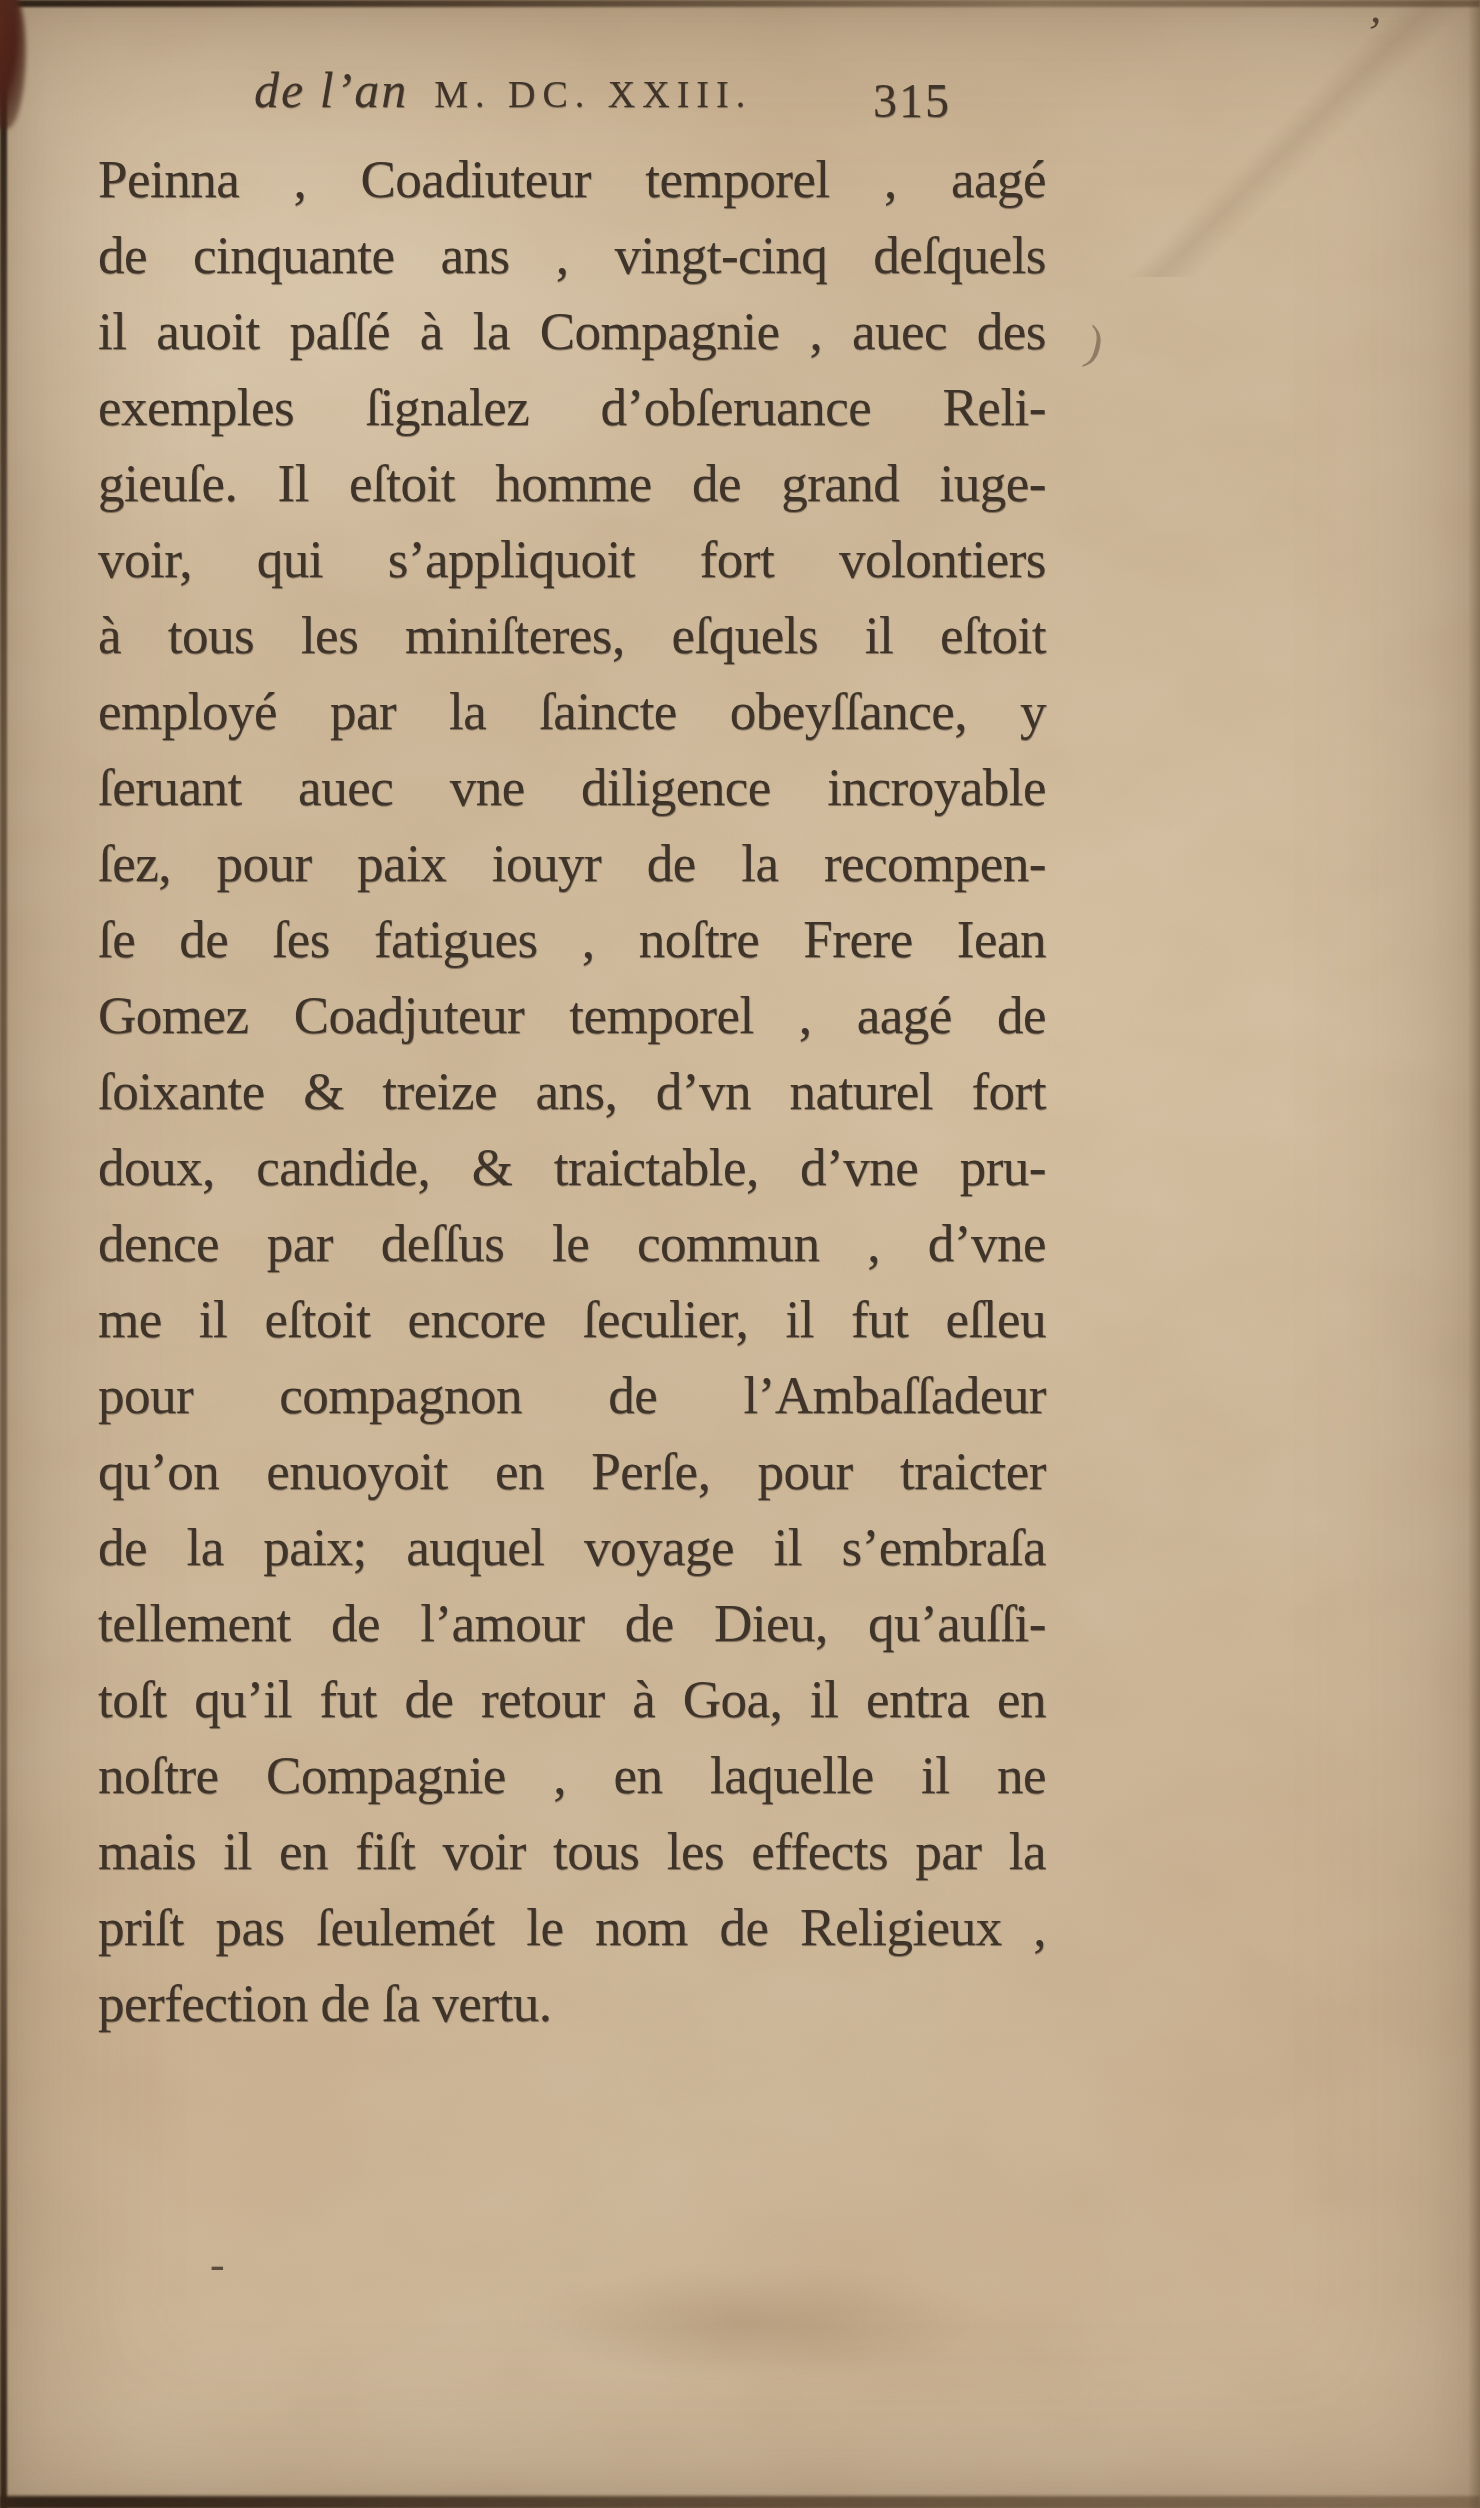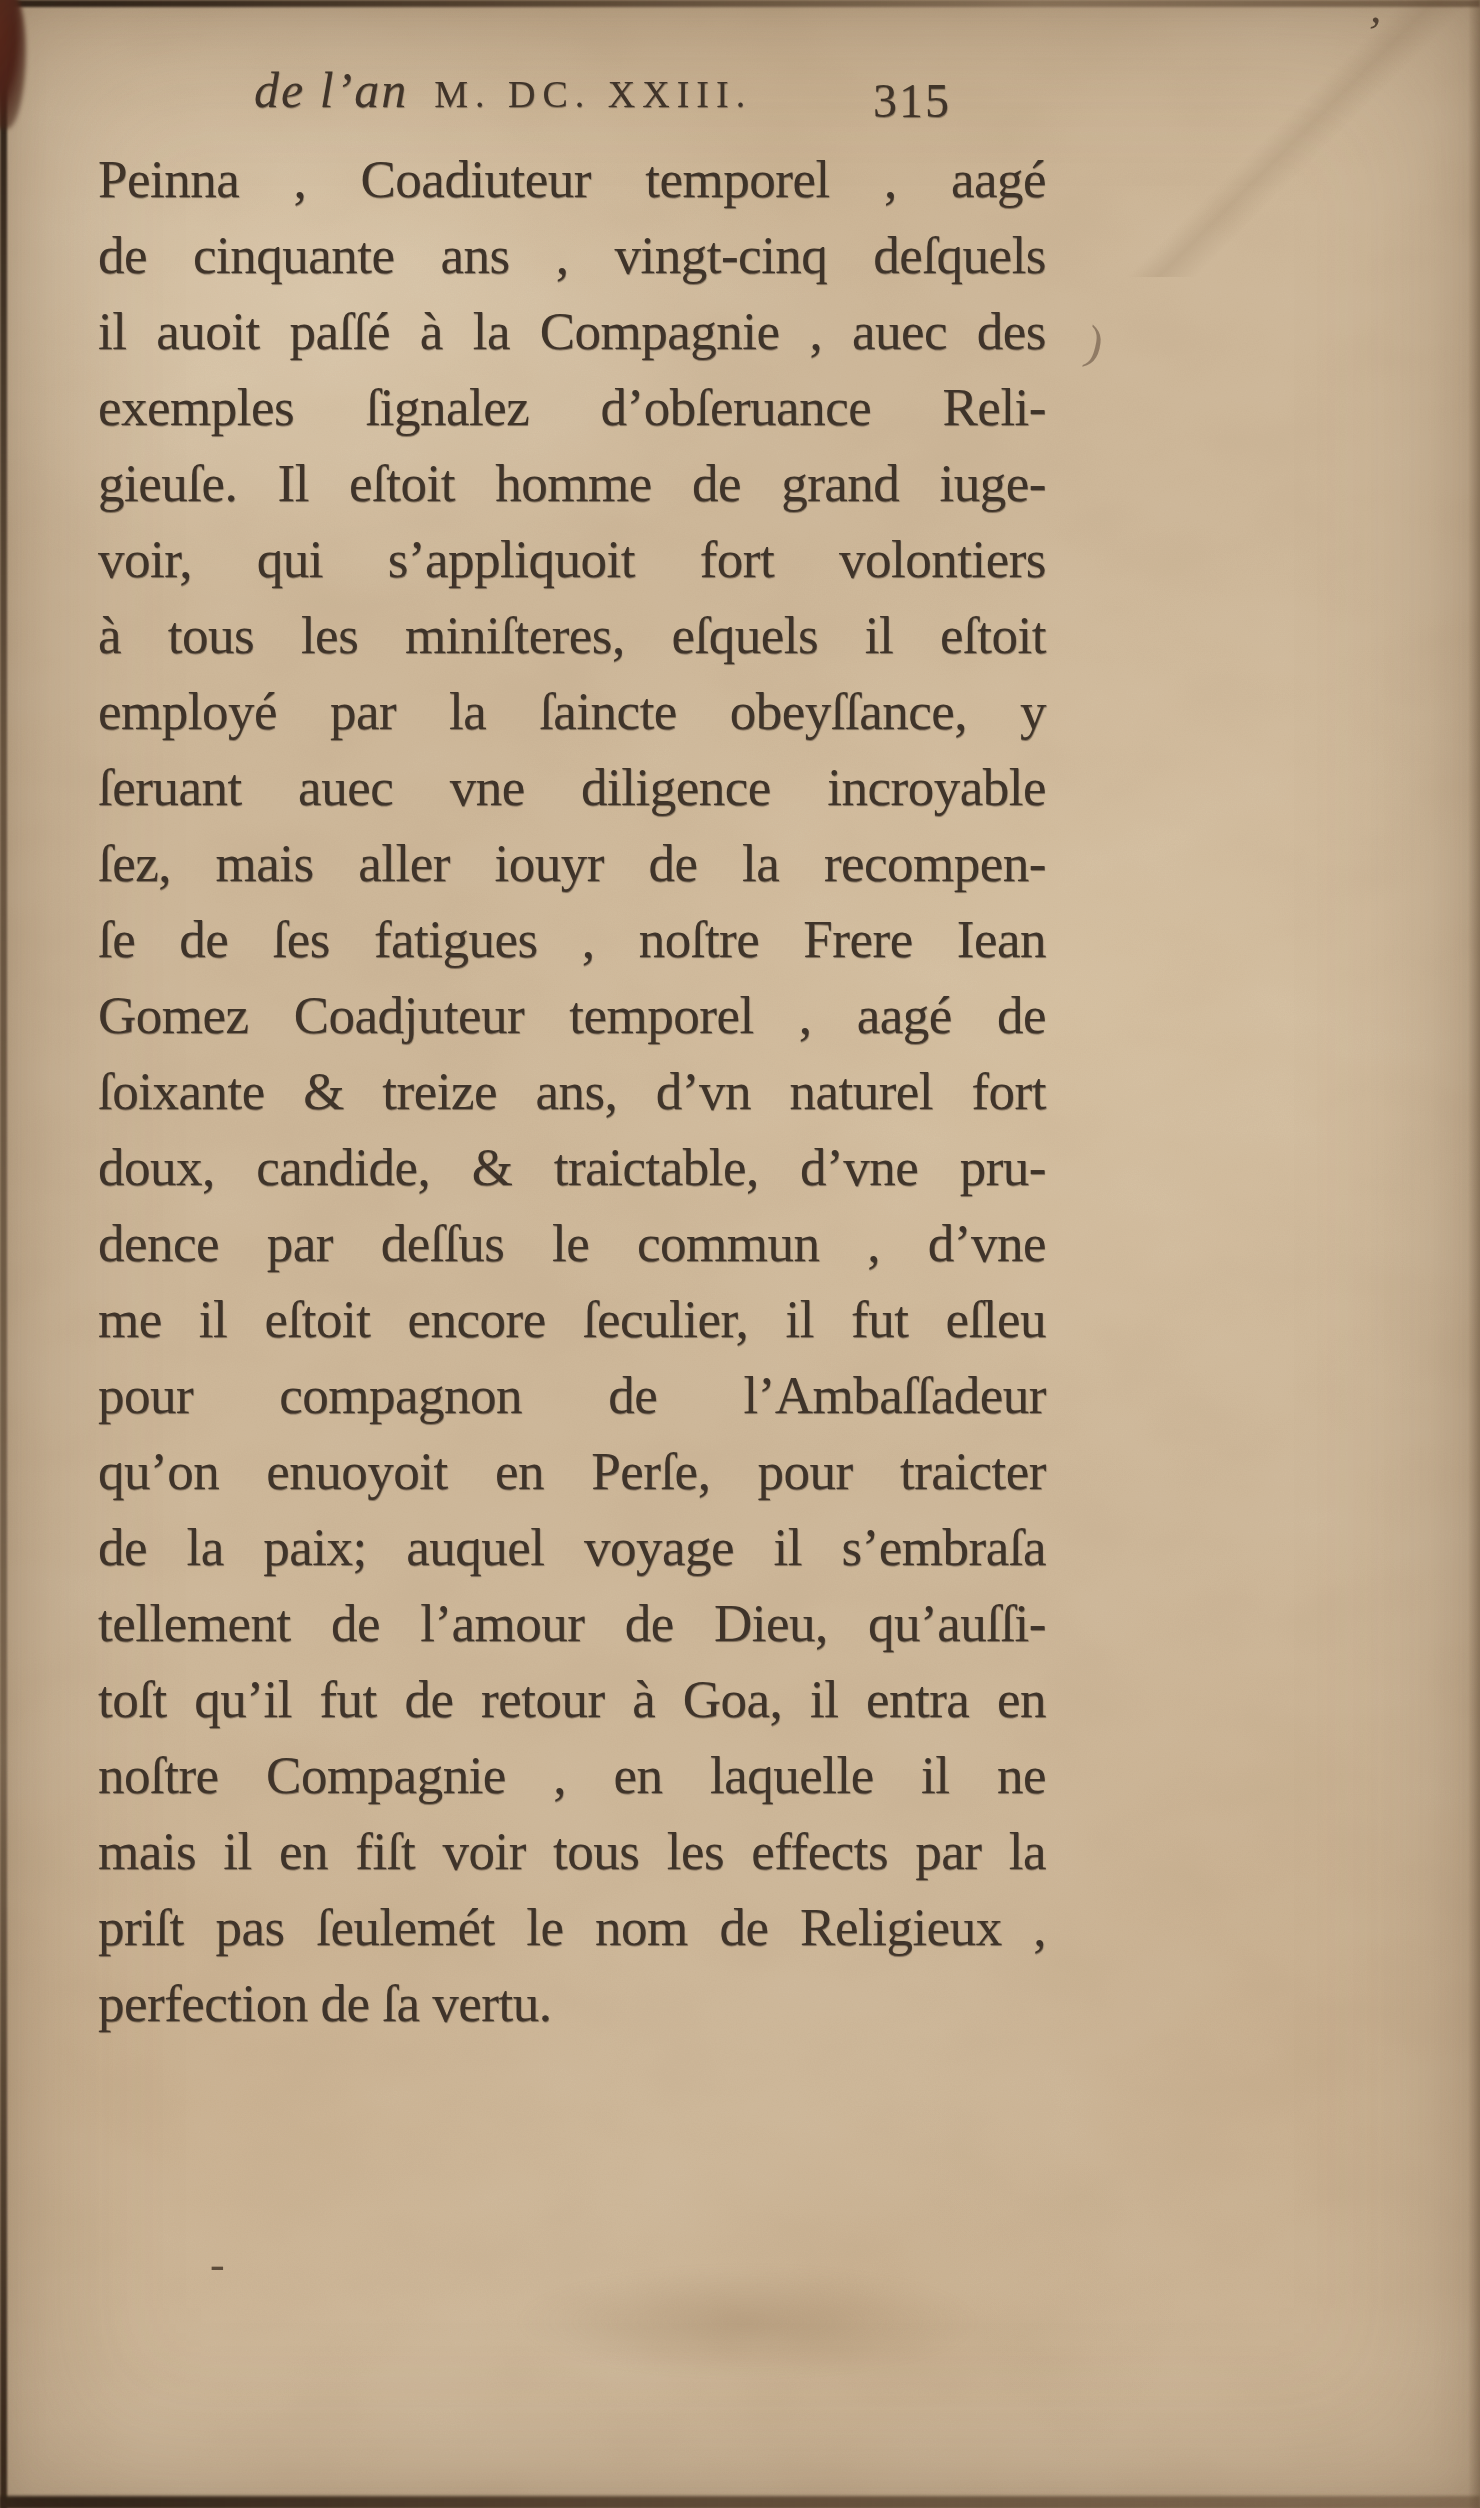--- a/index.html
+++ b/index.html
@@ -98,21 +98,21 @@
       <div class="line">de cinquante ans , vingt-cinq deſquels</div>
       <div class="line">il auoit paſſé à la Compagnie , auec des</div>
       <div class="line">exemples ſignalez d’obſeruance Reli-</div>
       <div class="line">gieuſe. Il eſtoit homme de grand iuge-</div>
       <div class="line">voir, qui s’appliquoit fort volontiers</div>
       <div class="line">à tous les miniſteres, eſquels il eſtoit</div>
       <div class="line">employé par la ſaincte obeyſſance, y</div>
       <div class="line">ſeruant auec vne diligence incroyable</div>
     </div>
     <div>
-      <div class="line">ſez, mais aller iouyr de la recompen-</div>
+      <div class="line">ſez, pour paix iouyr de la recompen-</div>
       <div class="line">ſe de ſes fatigues , noſtre Frere Iean</div>
       <div class="line">Gomez Coadjuteur temporel , aagé de</div>
       <div class="line">ſoixante &amp; treize ans, d’vn naturel fort</div>
       <div class="line">doux, candide, &amp; traictable, d’vne pru-</div>
       <div class="line">dence par deſſus le commun , d’vne</div>
       <div class="line">me il eſtoit encore ſeculier, il fut eſleu</div>
       <div class="line">pour compagnon de l’Ambaſſadeur</div>
       <div class="line">qu’on enuoyoit en Perſe, pour traicter</div>
       <div class="line">de la paix; auquel voyage il s’embraſa</div>
       <div class="line">tellement de l’amour de Dieu, qu’auſſi-</div>

